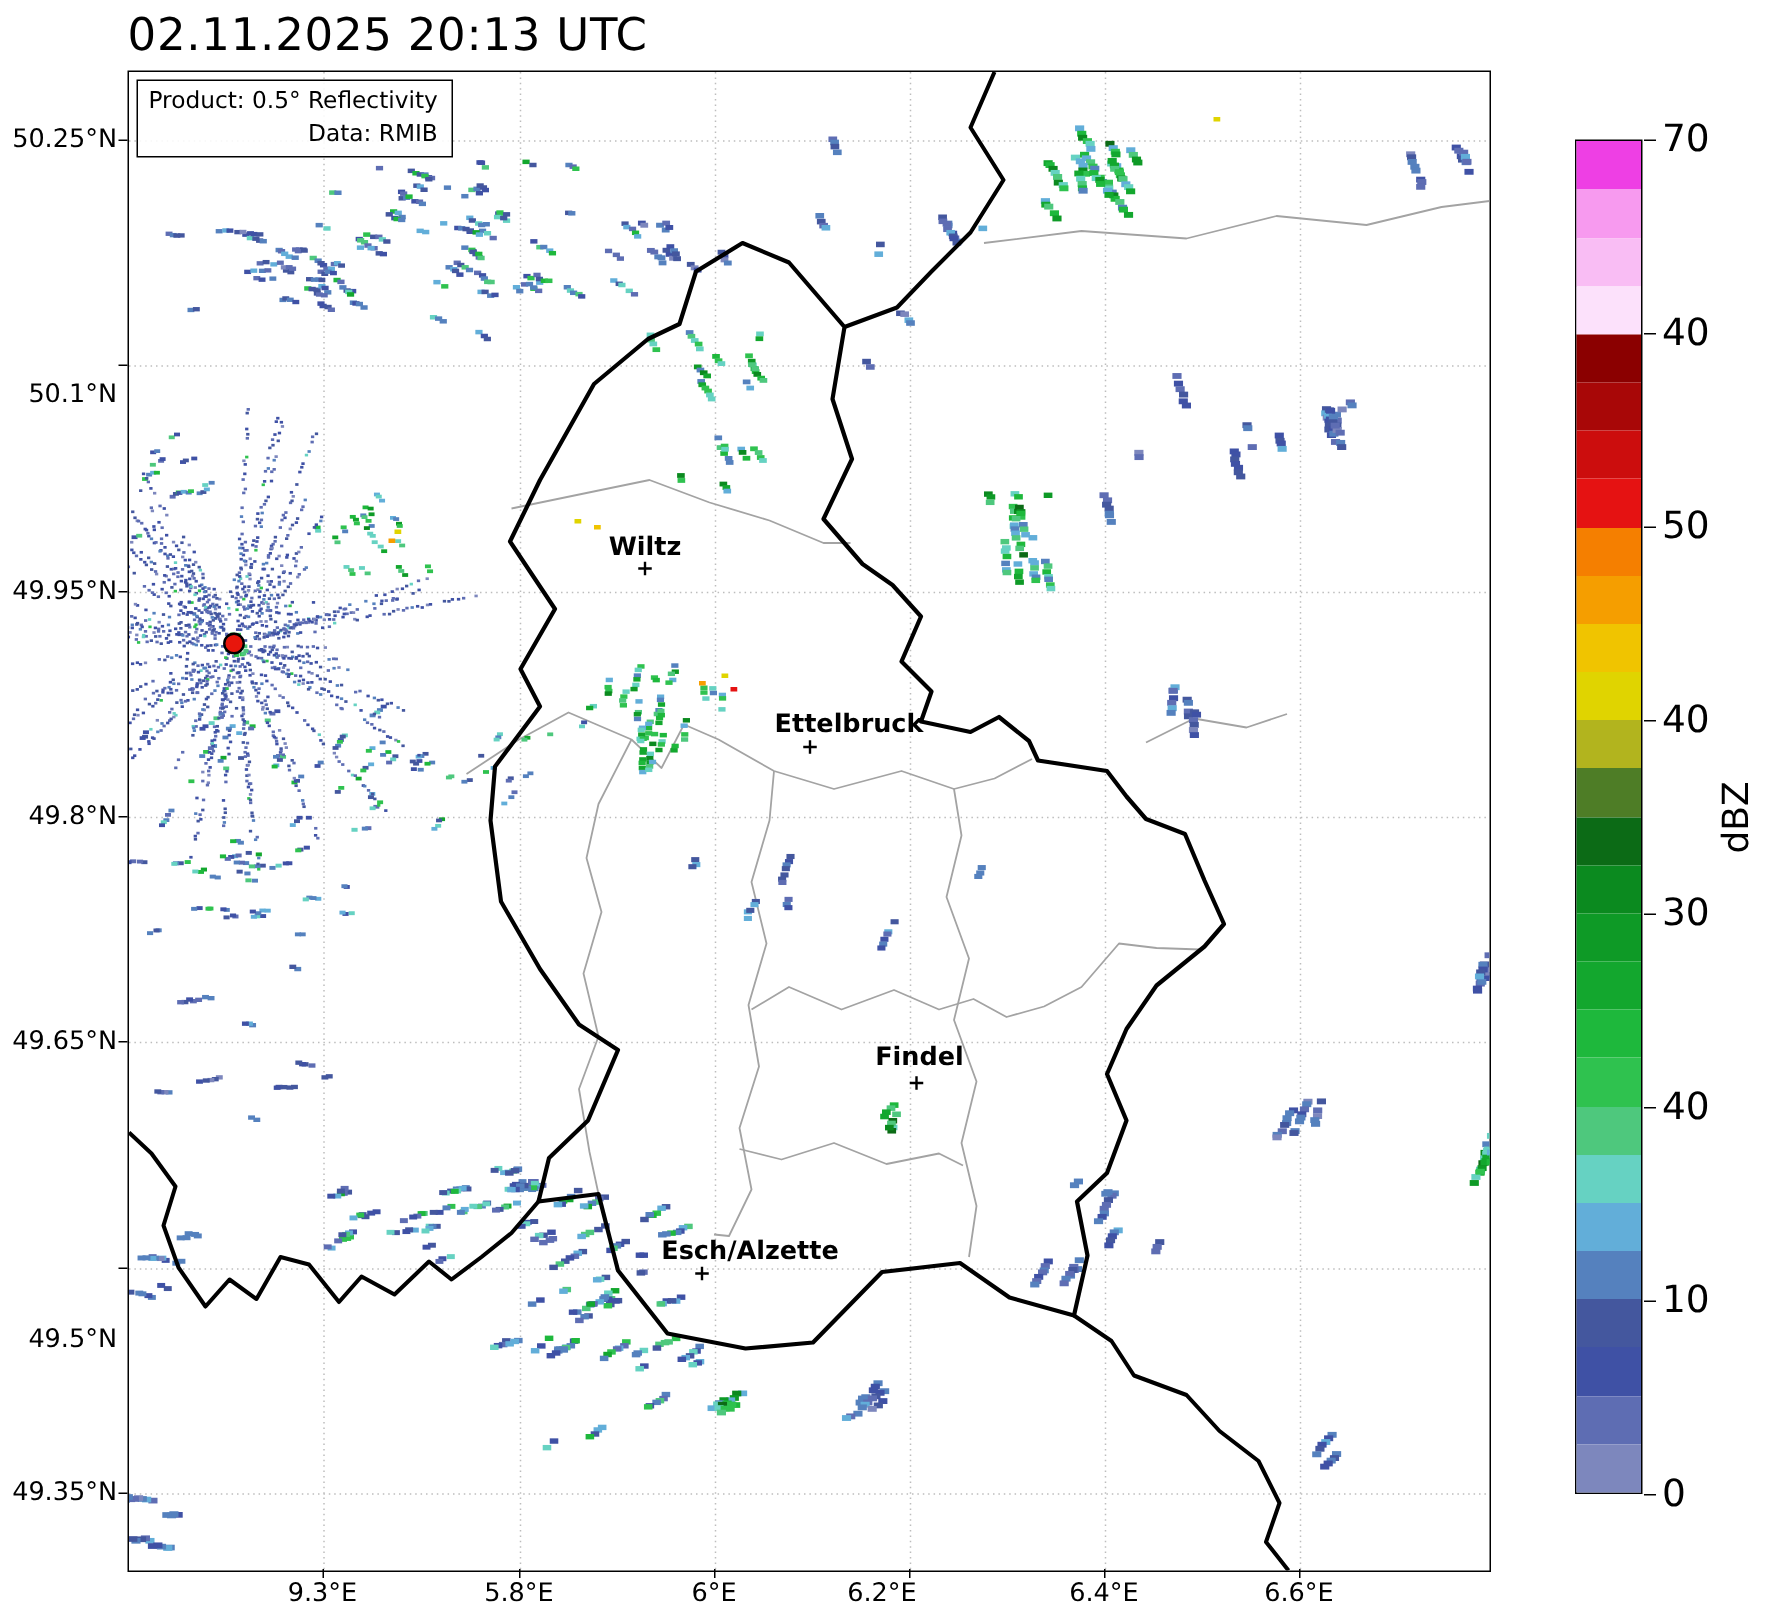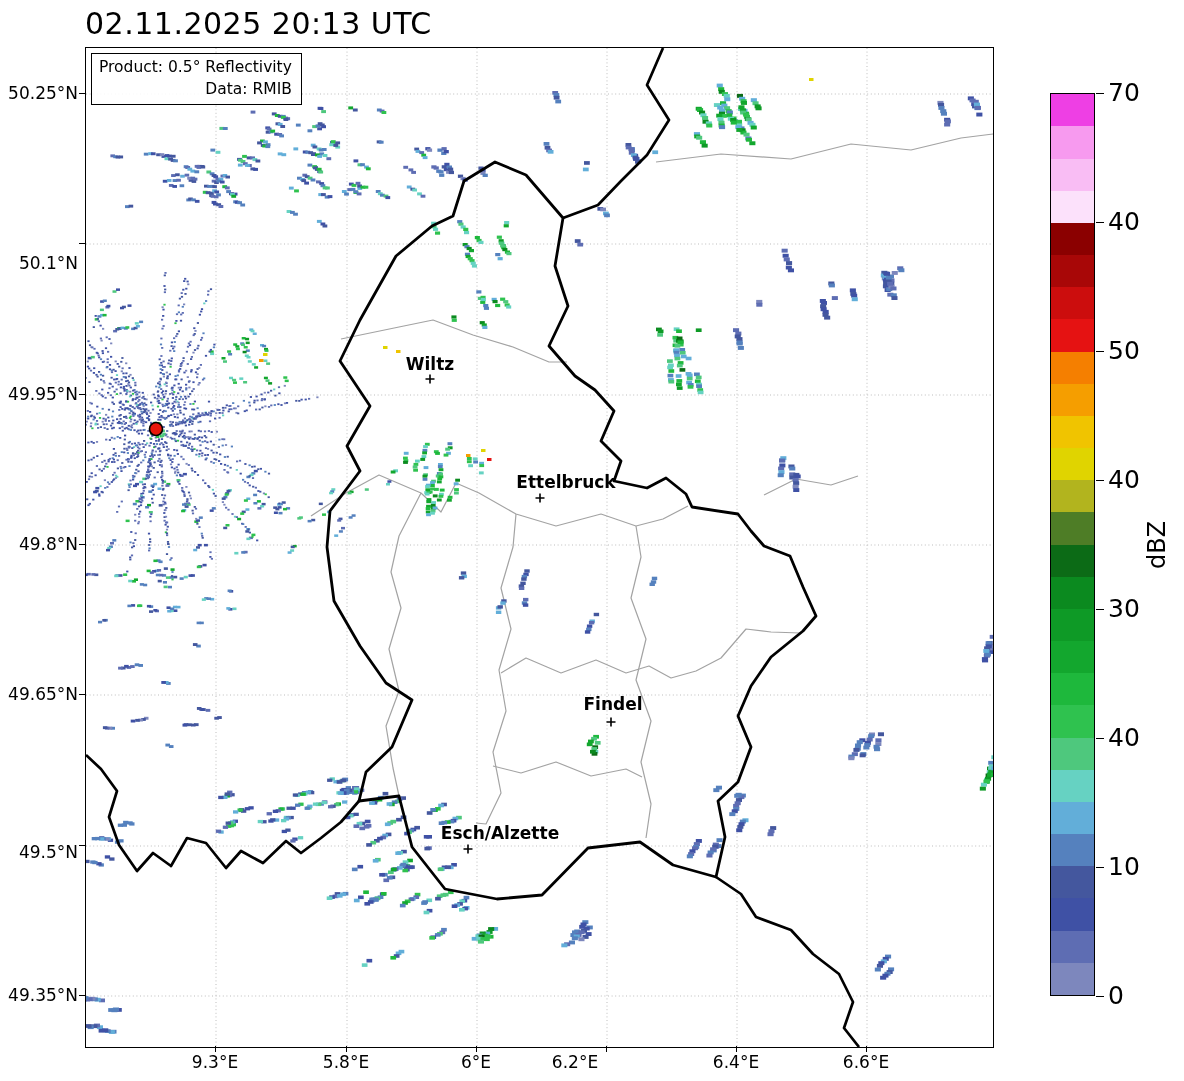--- a/index.html
+++ b/index.html
@@ -2904,33 +2904,33 @@
       <div class="ytick" style="top: 93px;">50.25°N</div>
       <div class="ytm" style="top: 93px;"></div>
       <div class="ytick" style="top: 243px; margin-top: 20px;">50.1°N</div>
       <div class="ytm" style="top: 243px;"></div>
       <div class="ytick" style="top: 394px;">49.95°N</div>
       <div class="ytm" style="top: 394px;"></div>
       <div class="ytick" style="top: 544px;">49.8°N</div>
       <div class="ytm" style="top: 544px;"></div>
       <div class="ytick" style="top: 694px;">49.65°N</div>
       <div class="ytm" style="top: 694px;"></div>
-      <div class="ytick" style="top: 852px;">49.5°N</div>
+      <div class="ytick" style="top: 893px;">49.5°N</div>
       <div class="ytm" style="top: 845px;"></div>
       <div class="ytick" style="top: 995px;">49.35°N</div>
       <div class="ytm" style="top: 995px;"></div>
     </div>
   <div id="lon-axis">
       <div class="xtick" style="left: 215px;">9.3°E</div>
       <div class="xtm" style="left: 215px;"></div>
       <div class="xtick" style="left: 346px;">5.8°E</div>
       <div class="xtm" style="left: 346px;"></div>
       <div class="xtick" style="left: 476px;">6°E</div>
       <div class="xtm" style="left: 476px;"></div>
-      <div class="xtick" style="left: 575px;">6.2°E</div>
+      <div class="xtick" style="left: 588px;">6.2°E</div>
       <div class="xtm" style="left: 606px;"></div>
       <div class="xtick" style="left: 736px;">6.4°E</div>
       <div class="xtm" style="left: 736px;"></div>
       <div class="xtick" style="left: 866px;">6.6°E</div>
       <div class="xtm" style="left: 866px;"></div>
     </div>
 
   <div class="cbar" id="cbar">
       <div class="seg" style="background: rgb(125, 135, 189);"></div>
       <div class="seg" style="background: rgb(94, 109, 179);"></div>

